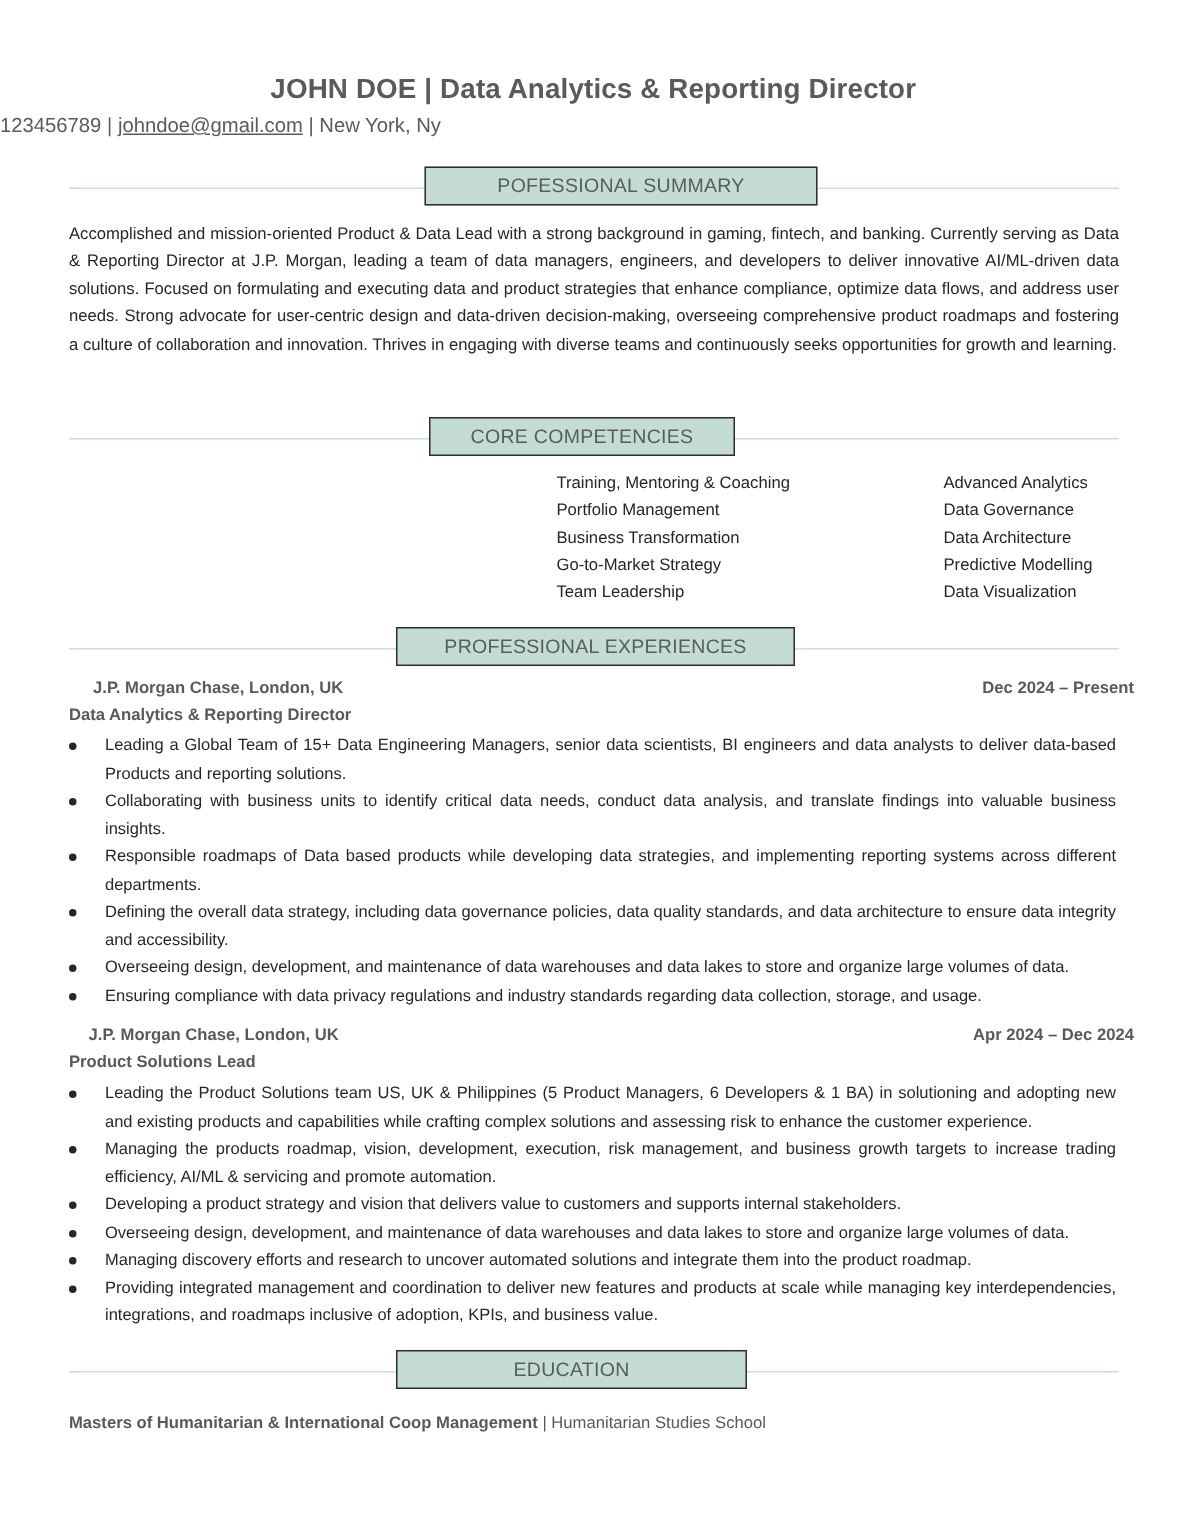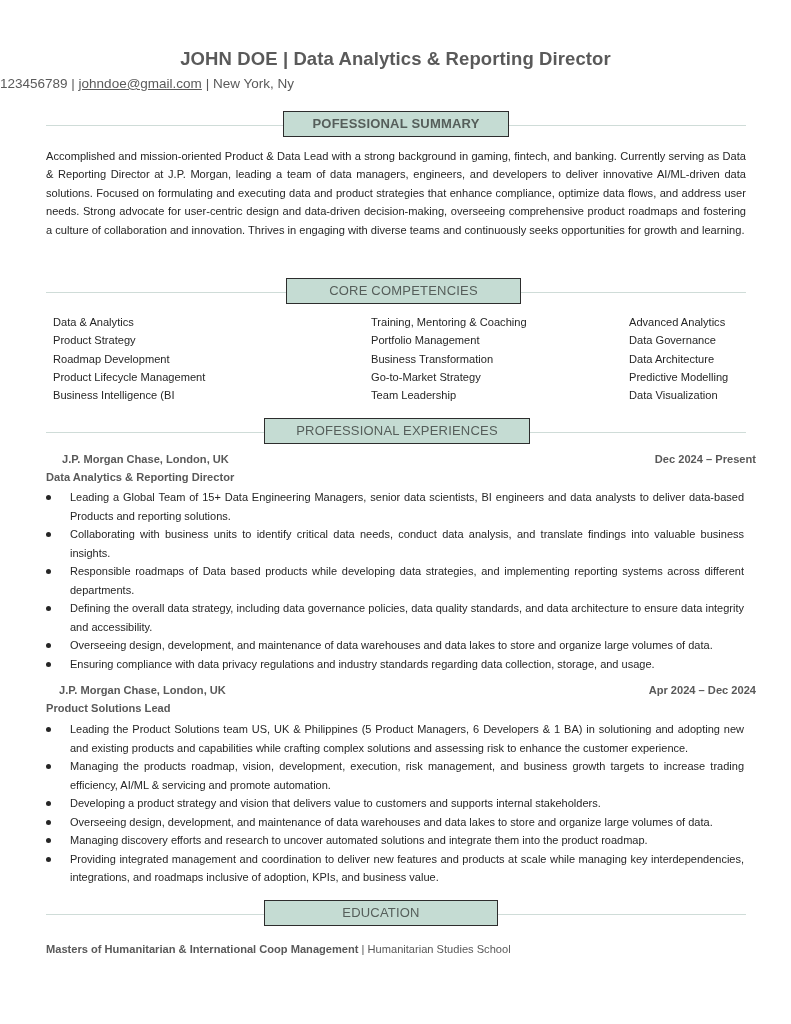--- a/index.html
+++ b/index.html
@@ -54,34 +54,27 @@
 
 <div class="page">
 
   <div class="header-name">JOHN DOE | Data Analytics &amp; Reporting Director</div>
   <div class="header-contact">
     <span>123456789</span><span> | </span><a>johndoe@gmail.com</a><span> | </span><span>New York, Ny</span>
   </div>
 
   <div class="section-head" style="top:111px;">
     <div class="rule"></div>
-    <div class="box" style="left:237px; width:226px;font-weight:bold;">POFESSIONAL SUMMARY</div>
+    <div class="box" style="left:237px; width:262px;">POFESSIONAL SUMMARY</div>
   </div>
   <div class="summary">Accomplished and mission-oriented Product &amp; Data Lead with a strong background in gaming, fintech, and banking. Currently serving as Data &amp; Reporting Director at J.P. Morgan, leading a team of data managers, engineers, and developers to deliver innovative AI/ML-driven data solutions. Focused on formulating and executing data and product strategies that enhance compliance, optimize data flows, and address user needs. Strong advocate for user-centric design and data-driven decision-making, overseeing comprehensive product roadmaps and fostering a culture of collaboration and innovation. Thrives in engaging with diverse teams and continuously seeks opportunities for growth and learning.</div>
 
   <div class="section-head" style="top:278px;">
     <div class="rule"></div>
-    <div class="box" style="left:240px; width:235px;">CORE COMPETENCIES</div>
-  </div>
-  <div class="comp-col" style="left:53px;">
-    <div>Data &amp; Analytics</div>
-    <div>Product Strategy</div>
-    <div>Roadmap Development</div>
-    <div>Product Lifecycle Management</div>
-    <div>Business Intelligence (BI</div>
+    <div class="box" style="left:240px; width:204px;">CORE COMPETENCIES</div>
   </div>
   <div class="comp-col" style="left:333px;margin-left:38px;">
     <div>Training, Mentoring &amp; Coaching</div>
     <div>Portfolio Management</div>
     <div>Business Transformation</div>
     <div>Go-to-Market Strategy</div>
     <div>Team Leadership</div>
   </div>
   <div class="comp-col" style="left:629px;">
     <div>Advanced Analytics</div>

